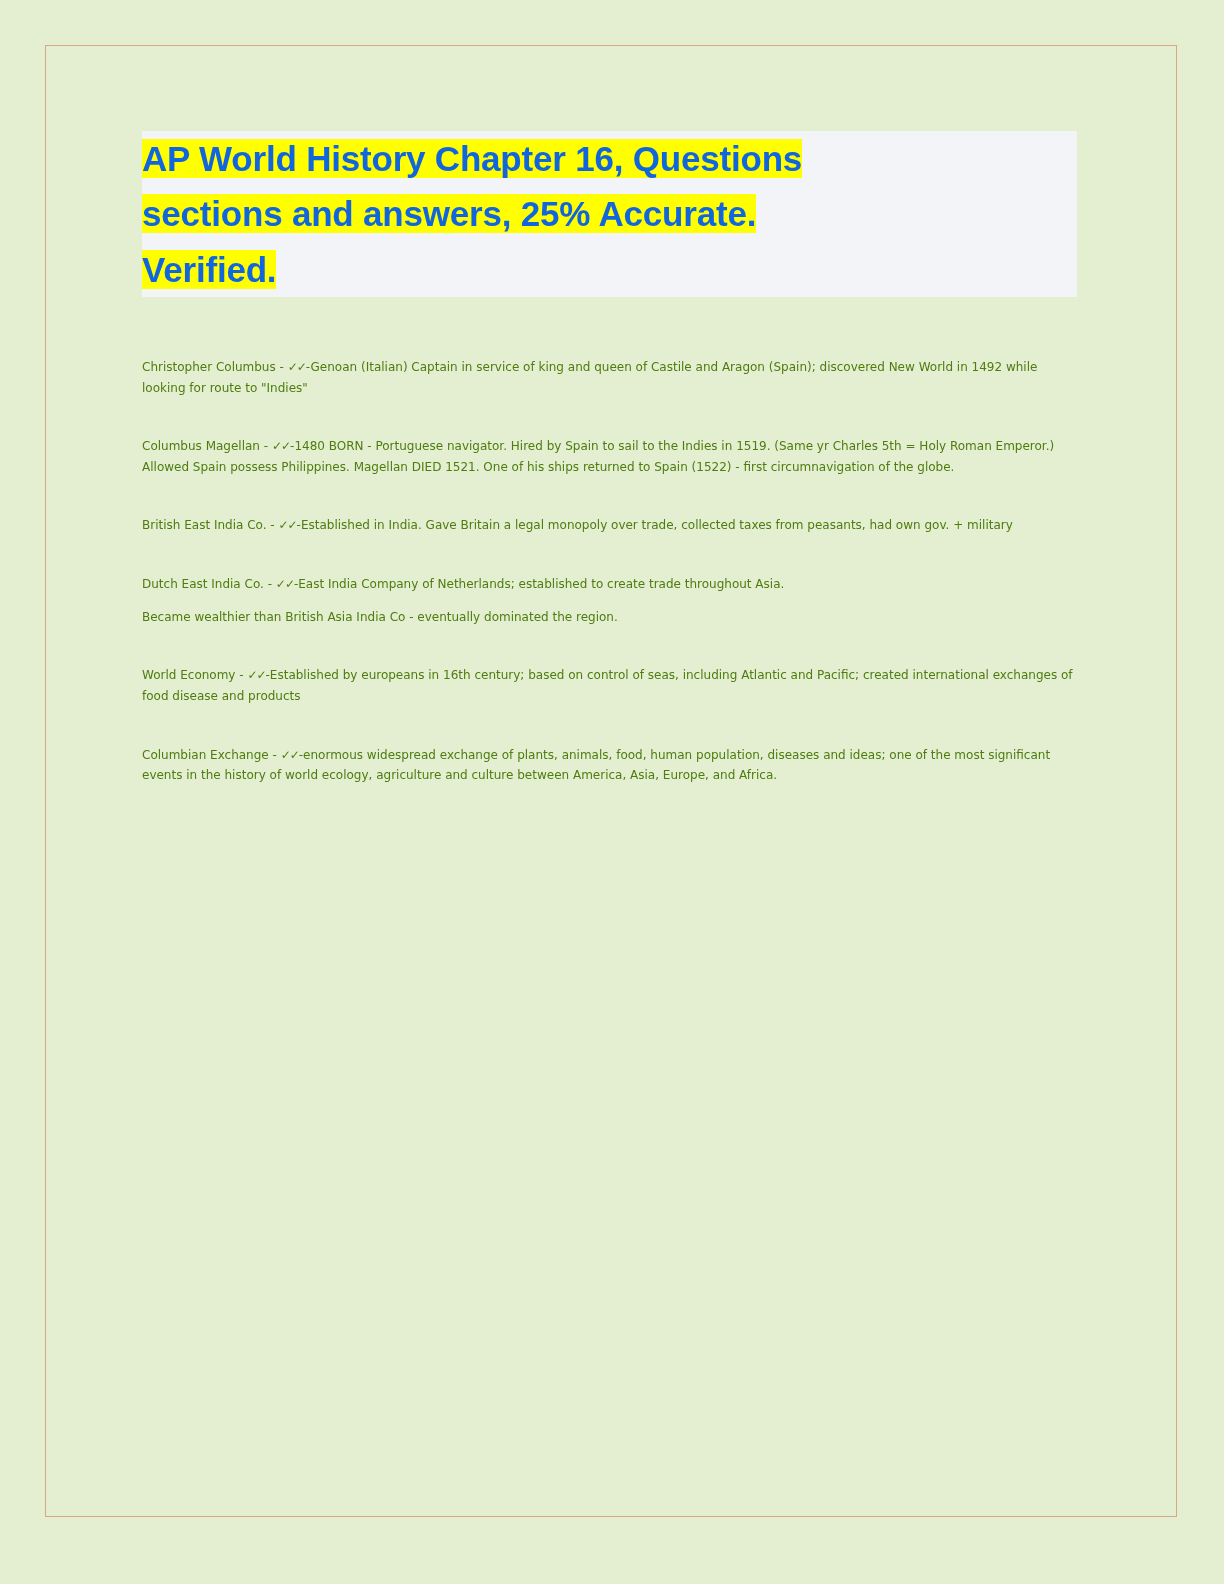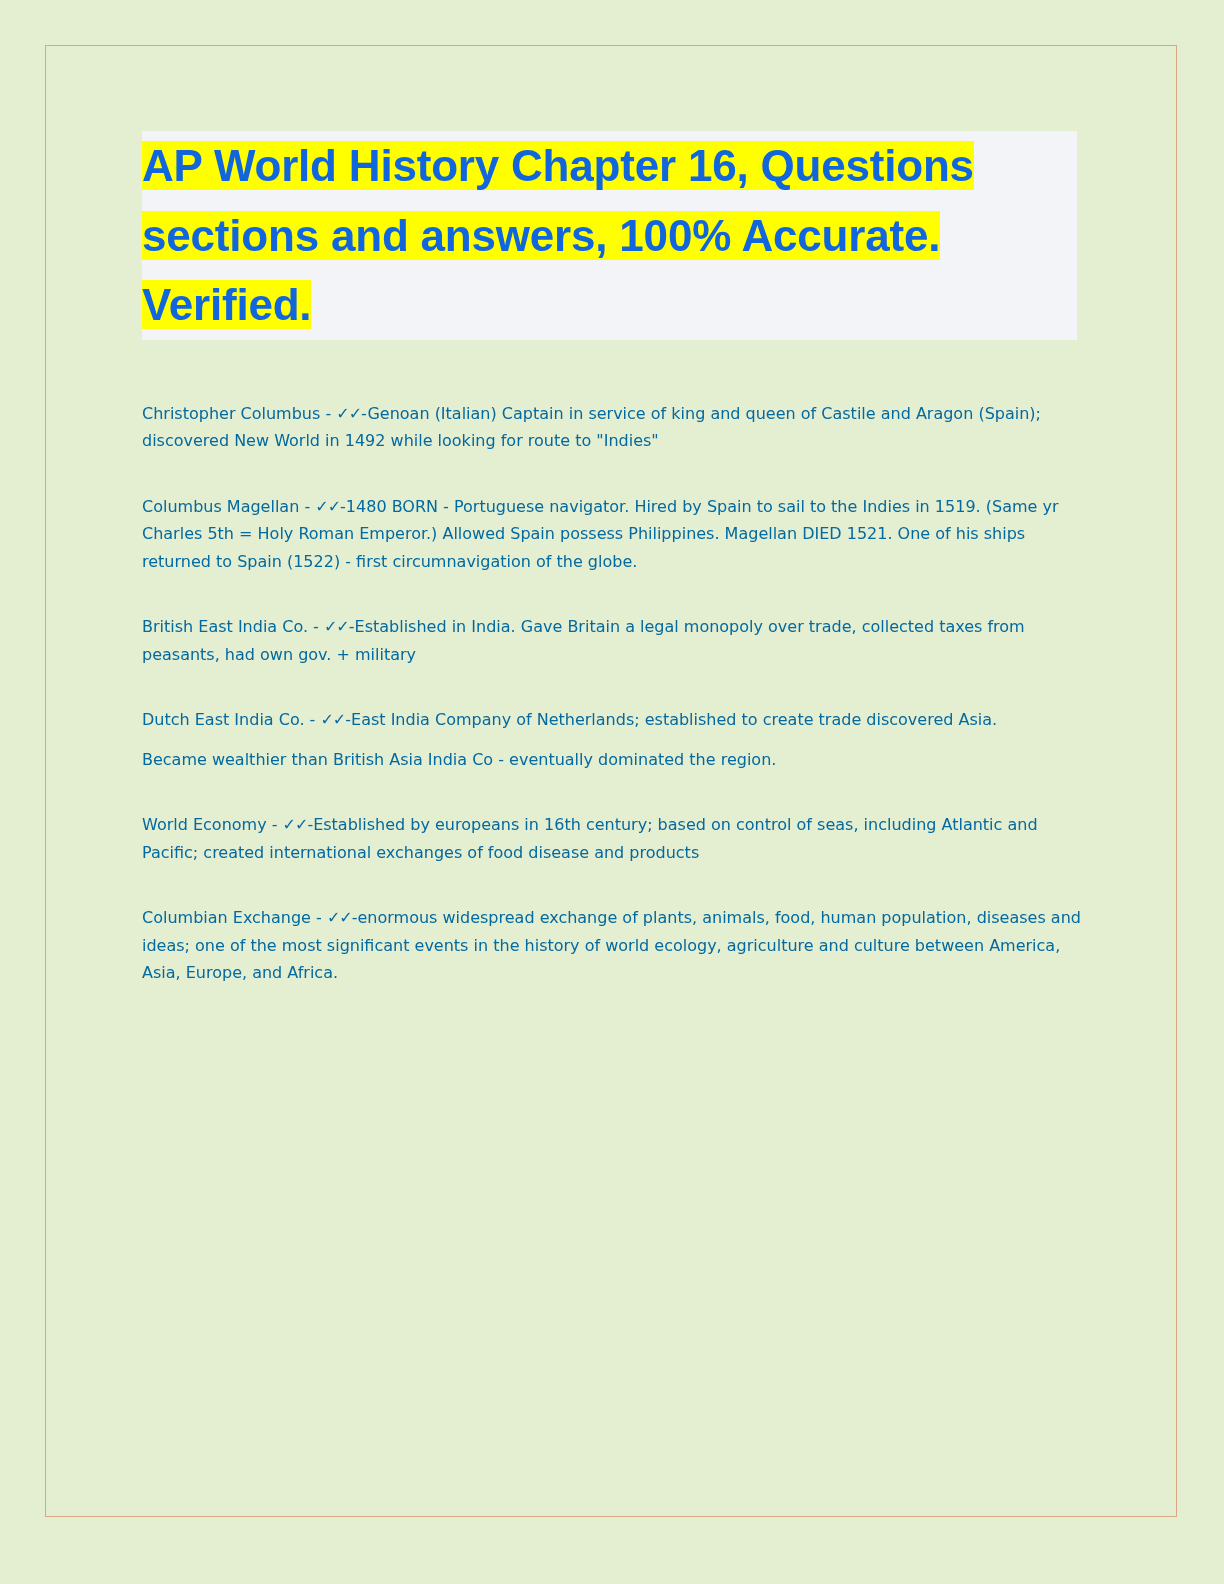--- a/index.html
+++ b/index.html
@@ -35,30 +35,30 @@
     padding: 0;
     margin-bottom: 60px;
     width: 935px;
   }
   .title-line {
     display: block;
   }
   .title-line span {
     background: #ffff00;
     color: #1166dd;
-    font-size: 44px;
+    font-size: 35px;
     font-weight: bold;
     line-height: 1.58;
     letter-spacing: -0.2px;
     font-family: "Liberation Sans", sans-serif;
   }
   .body-text {
     font-family: "DejaVu Sans", sans-serif;
-    font-size: 16px;
-    color: #0369a1;
+    font-size: 12px;
+    color: #4d7c0f;
     line-height: 1.72;
   }
   .entry {
     margin-bottom: 38px;
   }
   .entry p {
     margin: 0 0 12px 0;
   }
   .entry p:last-child {
     margin-bottom: 0;
@@ -72,41 +72,41 @@
   }
 </style>
 </head>
 <body>
 
 <div class="page">
   <div class="content">
 
     <div class="title-block">
       <div class="title-line"><span>AP World History Chapter 16, Questions</span></div>
-      <div class="title-line"><span>sections and answers, 100% Accurate.</span></div>
+      <div class="title-line"><span>sections and answers, 25% Accurate.</span></div>
       <div class="title-line"><span>Verified.</span></div>
     </div>
 
     <div class="body-text">
 
       <div class="entry">
         <p><span class="term">Christopher Columbus - </span><span class="check">✓✓</span><span>-Genoan (Italian) Captain in service of king and queen of Castile and Aragon (Spain); discovered New World in 1492 while looking for route to "Indies"</span></p>
       </div>
 
       <div class="entry">
         <p><span class="term">Columbus Magellan - </span><span class="check">✓✓</span><span>-1480 BORN - Portuguese navigator. Hired by Spain to sail to the Indies in 1519. (Same yr Charles 5th = Holy Roman Emperor.) Allowed Spain possess Philippines. Magellan DIED 1521. One of his ships returned to Spain (1522) - first circumnavigation of the globe.</span></p>
       </div>
 
 
       <div class="entry">
         <p><span class="term">British East India Co. - </span><span class="check">✓✓</span><span>-Established in India. Gave Britain a legal monopoly over trade, collected taxes from peasants, had own gov. + military</span></p>
       </div>
 
       <div class="entry">
-        <p><span class="term">Dutch East India Co. - </span><span class="check">✓✓</span><span>-East India Company of Netherlands; established to create trade discovered Asia.</span></p>
+        <p><span class="term">Dutch East India Co. - </span><span class="check">✓✓</span><span>-East India Company of Netherlands; established to create trade throughout Asia.</span></p>
         <p>Became wealthier than British Asia India Co - eventually dominated the region.</p>
       </div>
 
       <div class="entry">
         <p><span class="term">World Economy - </span><span class="check">✓✓</span><span>-Established by europeans in 16th century; based on control of seas, including Atlantic and Pacific; created international exchanges of food disease and products</span></p>
       </div>
 
       <div class="entry">
         <p><span class="term">Columbian Exchange - </span><span class="check">✓✓</span><span>-enormous widespread exchange of plants, animals, food, human population, diseases and ideas; one of the most significant events in the history of world ecology, agriculture and culture between America, Asia, Europe, and Africa.</span></p>
       </div>

